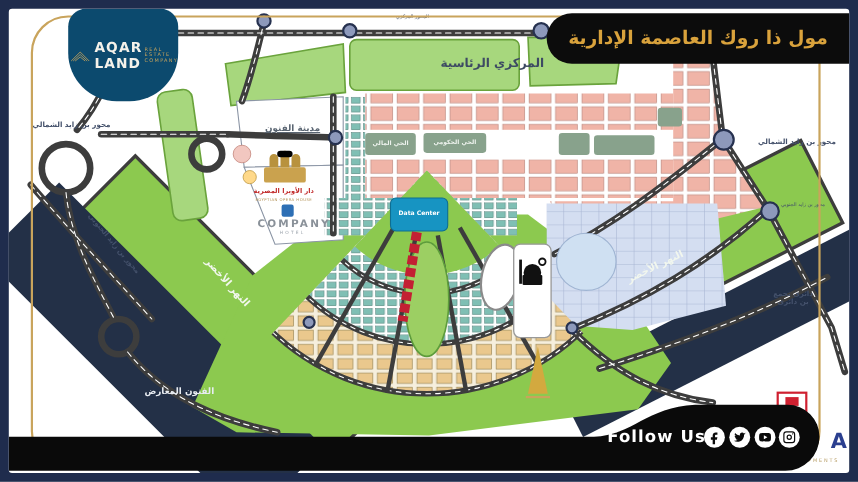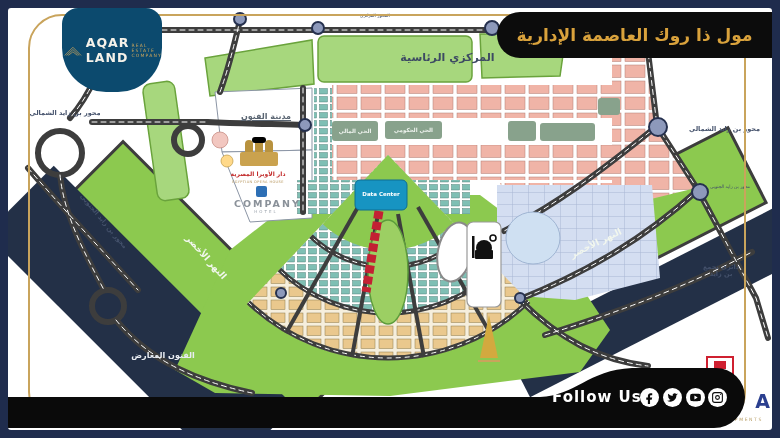--- a/index.html
+++ b/index.html
@@ -222,21 +222,21 @@
   </svg>
 
   <div class="map-label lbl-tiny rtl abs" style="left:330px;top:13px;width:90px;">المحور المركزي</div>
   <div class="map-label lbl-park rtl abs" style="left:360px;top:52px;width:175px;">المركزي الرئاسية</div>
   <div class="map-label lbl-road rtl abs" style="left:20px;top:110px;width:90px;">محور بن زايد الشمالي</div>
   <div class="map-label lbl-road rtl abs" style="left:682px;top:126px;width:85px;">محور بن زايد الشمالي</div>
   <div class="map-label lbl-tiny rtl abs" style="left:700px;top:184px;width:60px;">محور بن زايد الجنوبي</div>
   <div class="map-label lbl-road rtl abs" style="left:55px;top:218px;width:96px;transform:rotate(50deg);">محور بن زايد الجنوبي</div>
   <div class="map-label lbl-road rtl abs" style="left:688px;top:264px;width:66px;">
     <span>دائرى تجمع</span><br>
-    <span>بن زايد</span>
+    <span>بن دائرى</span>
   </div>
   <div class="map-label lbl-river rtl abs" style="left:158px;top:252px;width:96px;transform:rotate(48deg);">النهر الأخضر</div>
   <div class="map-label lbl-river rtl abs" style="left:548px;top:238px;width:96px;transform:rotate(-26deg);">النهر الأخضر</div>
   <div class="map-label lbl-district rtl abs" style="left:222px;top:112px;width:88px;">مدينة الفنون</div>
   <div class="map-label lbl-expo rtl abs" style="left:118px;top:351px;width:90px;">الفنون المعارض</div>
   <div class="map-label lbl-strip rtl abs" style="left:332px;top:128px;width:46px;">الحي المالي</div>
   <div class="map-label lbl-strip rtl abs" style="left:385px;top:127px;width:57px;">الحي الحكومي</div>
   <div class="map-label lbl-opera-ar rtl abs" style="left:226px;top:171px;width:64px;">دار الأوبرا المصرية</div>
   <div class="map-label lbl-opera-en abs" style="left:226px;top:180px;width:64px;">EGYPTIAN OPERA HOUSE</div>
   <div class="map-label lbl-almasa abs" style="left:234px;top:199px;width:64px;">COMPANY</div>

